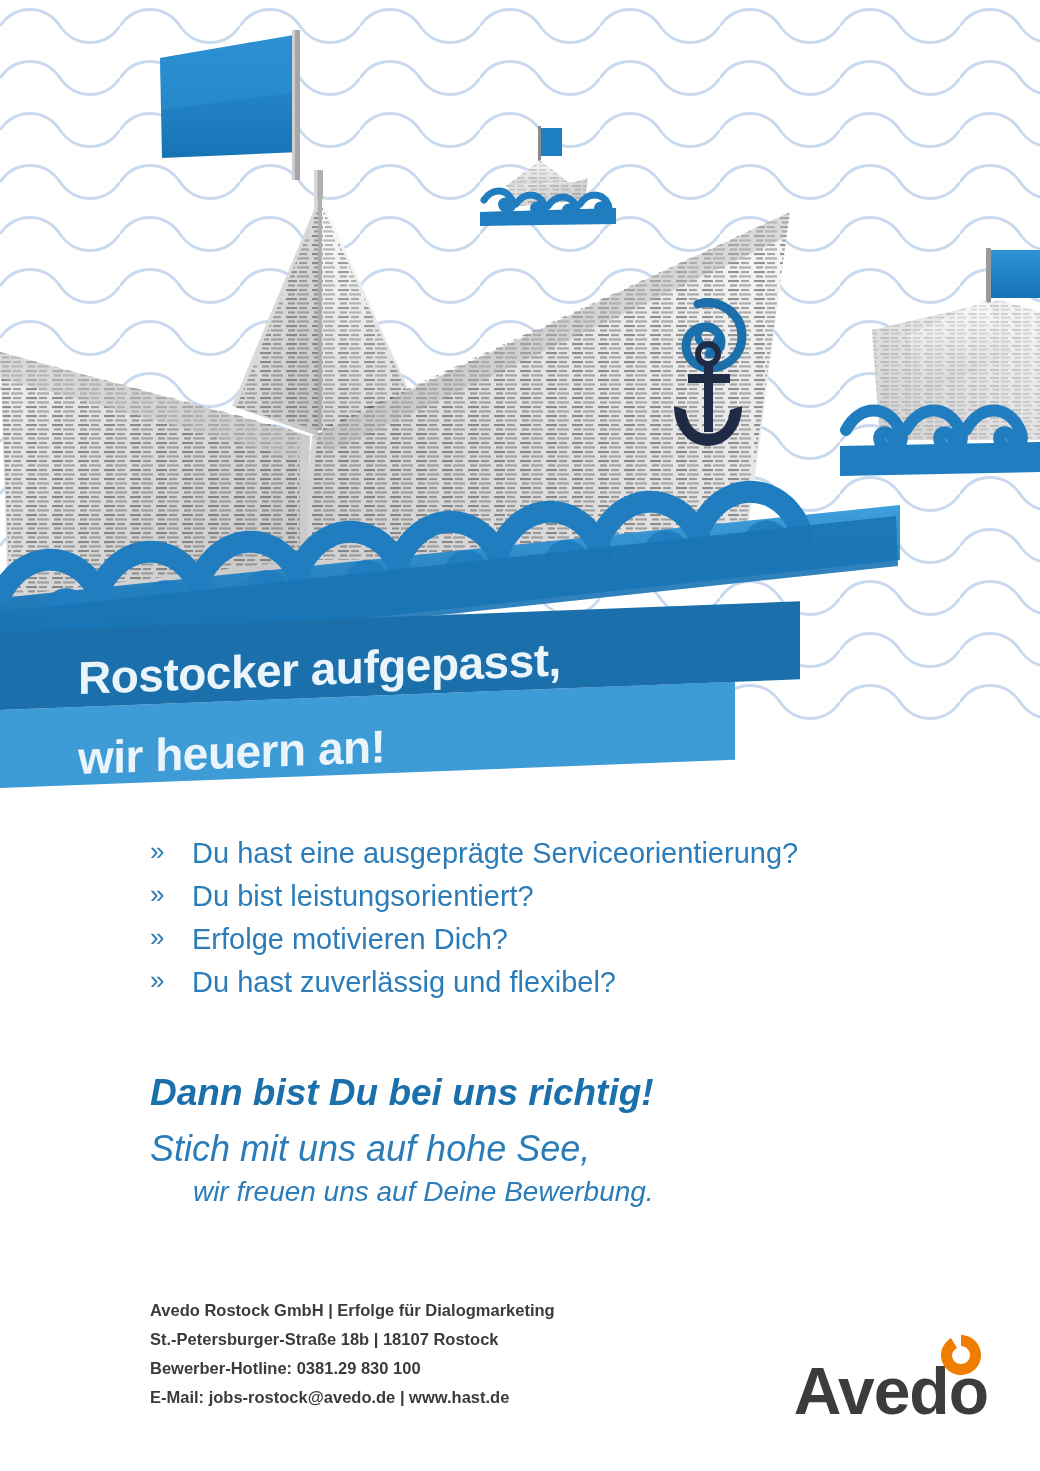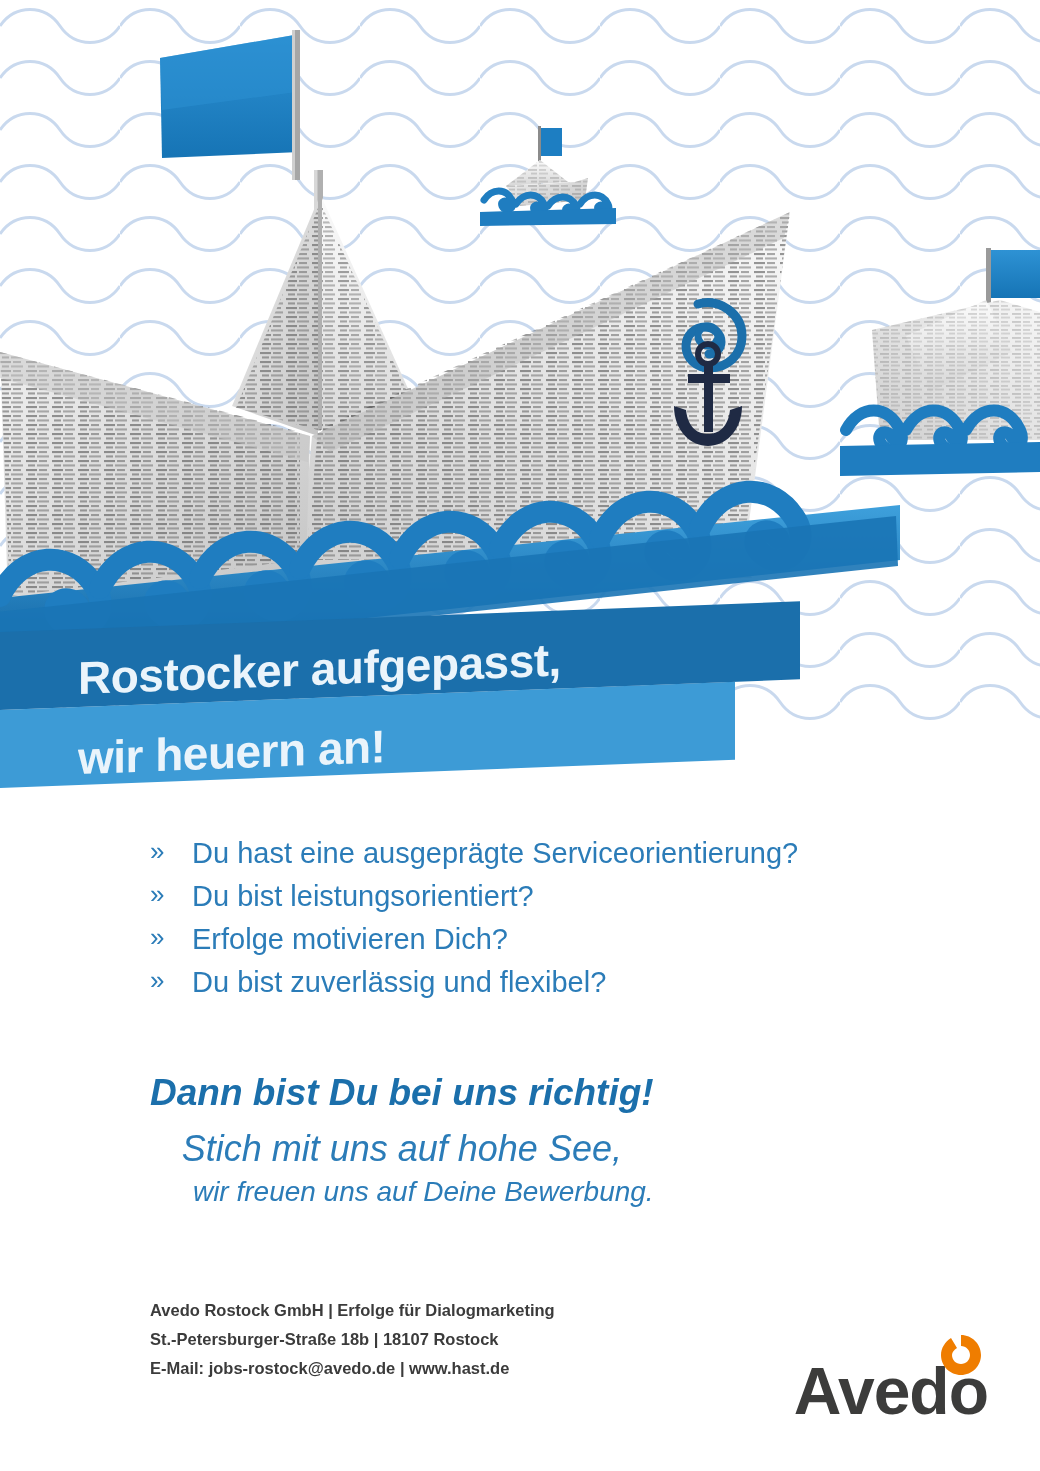--- a/index.html
+++ b/index.html
@@ -93,21 +93,20 @@
   .cta-line-1 {
     color: #1b6fab;
     font-weight: bold;
     font-size: 37px;
     margin-bottom: 14px;
   }
   .cta-line-2 {
     color: #2b7cb8;
     font-size: 36px;
     margin-bottom: 6px;
-    text-align: center;
   }
   .cta-line-3 {
     color: #2b7cb8;
     font-size: 28px;
     text-align: right;
   }
 
   
   .contact {
     position: absolute;
@@ -313,33 +312,34 @@
     <div class="bullet-row">
       <span class="bullet-mark">»</span>
       <span class="bullet-text">Du bist leistungsorientiert?</span>
     </div>
     <div class="bullet-row">
       <span class="bullet-mark">»</span>
       <span class="bullet-text">Erfolge motivieren Dich?</span>
     </div>
     <div class="bullet-row">
       <span class="bullet-mark">»</span>
-      <span class="bullet-text">Du bist zuverlässig und flexibel?</span>
+      <span class="bullet-text">Du hast zuverlässig und flexibel?</span>
     </div>
   </div>
 
   <div class="cta">
     <div class="cta-line-1">Dann bist Du bei uns richtig!</div>
     <div class="cta-line-2">Stich mit uns auf hohe See,</div>
     <div class="cta-line-3">wir freuen uns auf Deine Bewerbung.</div>
   </div>
 
   <div class="contact">
     <div>Avedo Rostock GmbH | Erfolge für Dialogmarketing</div>
     <div>St.-Petersburger-Straße 18b | 18107 Rostock</div>
+    <div>Bewerber-Hotline: 0381.29 830 100</div>
     <div>E-Mail: jobs-rostock@avedo.de | www.hast.de</div>
   </div>
 
   <div class="logo">
     <span class="logo-word">Avedo</span>
     <svg class="logo-mark" viewBox="0 0 46 46">
       <path d="M23,3 c11,0 20,9 20,20 c0,11 -9,20 -20,20 c-11,0 -20,-9 -20,-20
                c0,-7 4,-13 10,-17 l6,10 c-3,2 -5,4 -5,7 c0,5 4,9 9,9 c5,0 9,-4 9,-9
                c0,-5 -4,-9 -9,-9 Z" fill="#ef7d00"></path>
     </svg>

